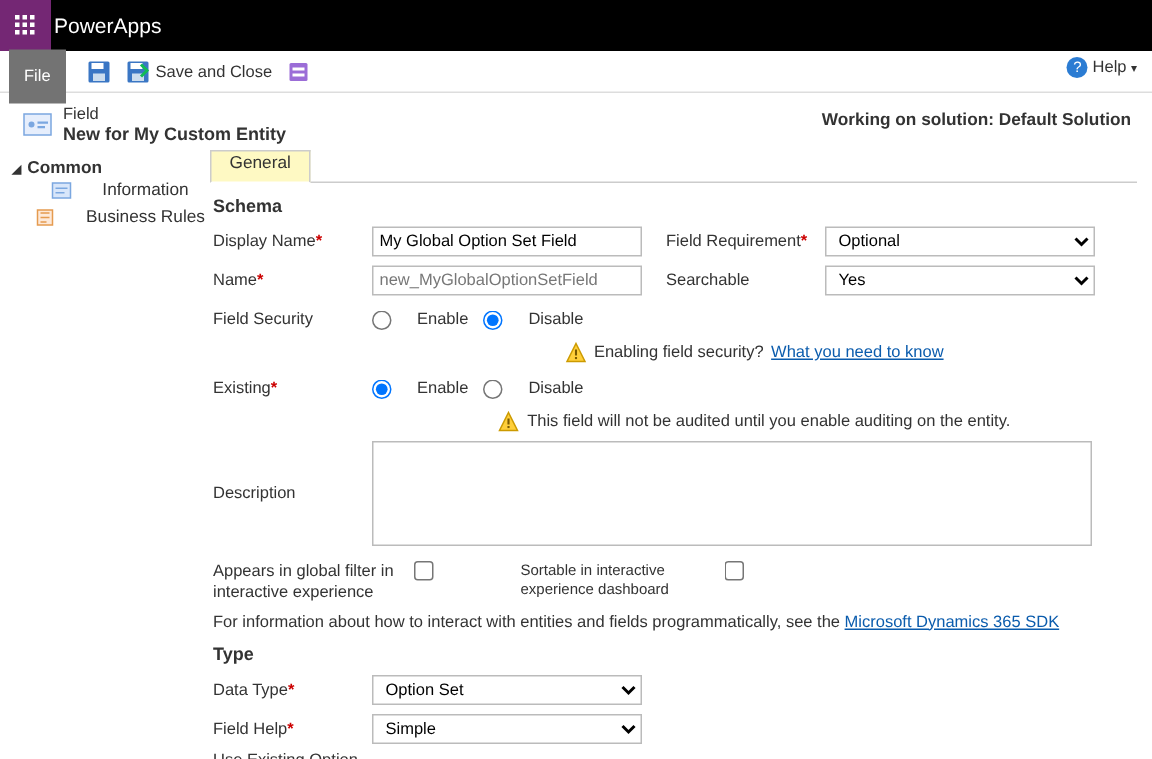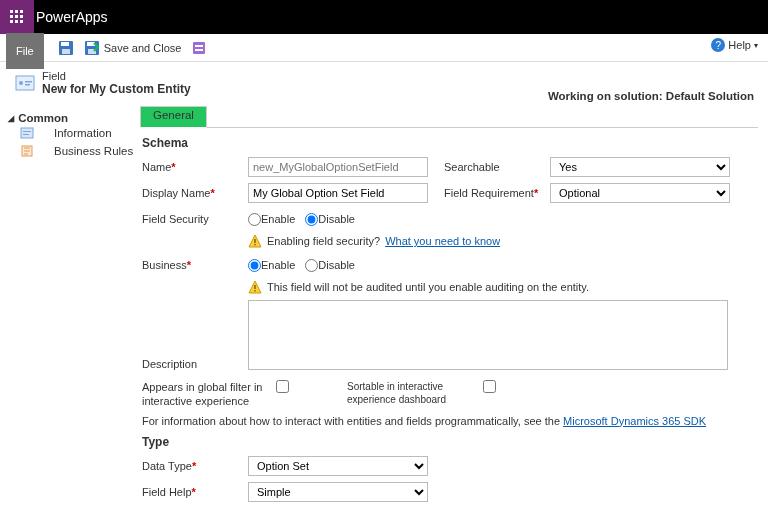--- a/index.html
+++ b/index.html
@@ -14,44 +14,44 @@
 .ribbon-btn { display: flex; align-items: center; gap: 4px; cursor: pointer; font-size: 11px; }
 .icon16 { width: 16px; height: 16px; display: inline-flex; align-items: center; justify-content: center; }
 .help { position: absolute; right: 10px; top: 4px; display: flex; align-items: center; gap: 3px; font-size: 11px; cursor: pointer; }
 .help .q { width: 14px; height: 14px; border-radius: 50%; background: #2b7cd3; color: #fff; font-size: 10px; display: flex; align-items: center; justify-content: center; }
 .dropdown-caret { font-size: 8px; }
 .header-area { display: flex; align-items: flex-start; padding: 8px 14px 4px 14px; }
 .header-icon { width: 22px; height: 22px; margin-right: 6px; margin-top: 2px; }
 .header-titles { flex: 1; }
 .header-small { font-size: 11px; color: #333; }
 .header-big { font-size: 12px; font-weight: 600; }
-.header-right { font-size: 11.5px; font-weight: 600; margin-top: 20px; }
+.header-right { font-size: 11.5px; font-weight: 600; margin-top: 4px; }
 .layout { display: flex; }
 .sidebar { width: 140px; padding: 6px 0 0 8px; font-size: 11.5px; }
 .sidebar .group { display: flex; align-items: center; gap: 4px; font-weight: 600; cursor: pointer; }
 .sidebar .group .caret { font-size: 8px; }
-.sidebar-item { display: flex; align-items: center; gap: 20px; padding: 2px 0 2px 12px; cursor: pointer; color: #333; }
+.sidebar-item { display: flex; align-items: center; gap: 20px; padding: 2px 0 2px 12px; cursor: pointer; color: #333; justify-content: center; }
 .sidebar-item .ico { width: 14px; height: 14px; }
 .main { flex: 1; padding: 0 10px 12px 0; }
 .tab-strip { border-bottom: 1px solid #ccc; height: 22px; display: flex; }
-.tab { font-size: 11.5px; padding: 2px 12px; border: 1px solid #ccc; border-bottom: 1px solid #fff; background: #22c55e; margin-bottom: -1px; cursor: pointer; }
+.tab { font-size: 11.5px; padding: 2px 12px; border: 1px solid #ccc; border-bottom: 1px solid #fff; background: #fef9c3; margin-bottom: -1px; cursor: pointer; }
 .section-head { font-weight: 600; font-size: 12px; margin: 8px 0 6px 0; }
 .form { padding-left: 2px; }
 .row { display: flex; align-items: center; min-height: 22px; margin-bottom: 4px; gap: 6px; }
 .lbl { width: 100px; font-size: 11px; }
 .req { color: #c00; font-weight: 700; }
 .input, select.input { height: 20px; border: 1px solid #bbb; font-size: 11px; padding: 0 4px; background: #fff; }
 .input.readonly { color: #777; }
 .w180 { width: 180px; }
 .col2lbl { width: 100px; font-size: 11px; margin-left: 10px; }
 .detail-select { width: 180px; }
 .radio-row { display: flex; align-items: center; gap: 10px; font-size: 11px; }
-.radio { display: flex; align-items: center; gap: 0; cursor: pointer; }
+.radio { display: flex; align-items: center; gap: 17px; cursor: pointer; }
 .radio input { margin: 0; }
-.warn-row { display: flex; align-items: center; gap: 5px; font-size: 11px; margin: 2px 0 6px 106px; }
+.warn-row { display: flex; align-items: center; gap: 5px; font-size: 11px; margin: 2px 0 6px 106px; justify-content: center; }
 .warn-ico { width: 14px; height: 14px; }
 .link { color: #0b5cad; text-decoration: underline; cursor: pointer; }
 .desc textarea { width: 480px; height: 70px; border: 1px solid #bbb; font-size: 11px; padding: 3px; resize: none; }
 .check-row { display: flex; align-items: flex-start; margin: 10px 0 6px 0; gap: 6px; }
 .check-lbl { width: 128px; font-size: 11px; line-height: 1.3; }
 .check-col2lbl { width: 130px; font-size: 10px; margin-left: 52px; line-height: 1.3; }
 .info-line { font-size: 11px; margin-bottom: 8px; }
 </style>
 </head>
 <body>
@@ -161,31 +161,31 @@
 
   <div class="main">
     <div class="tab-strip">
       <div class="tab">General</div>
     </div>
 
     <div class="form">
       <div class="section-head">Schema</div>
 
       <div class="row">
+        <span class="lbl"><span>Display Name</span><span class="req">*</span></span>
+        <input class="input w180" value="My Global Option Set Field" style="">
+        <span class="col2lbl"><span>Field Requirement</span><span class="req">*</span></span>
+        <select class="input detail-select"><option>Optional</option></select>
+      </div>
+
+      <div class="row">
         <span class="lbl"><span>Name</span><span class="req">*</span></span>
         <input class="input readonly w180" value="new_MyGlobalOptionSetField" style="">
         <span class="col2lbl">Searchable</span>
         <select class="input detail-select"><option>Yes</option></select>
-      </div>
-
-      <div class="row">
-        <span class="lbl"><span>Display Name</span><span class="req">*</span></span>
-        <input class="input w180" value="My Global Option Set Field" style="">
-        <span class="col2lbl"><span>Field Requirement</span><span class="req">*</span></span>
-        <select class="input detail-select"><option>Optional</option></select>
       </div>
 
       <div class="row">
         <span class="lbl">Field Security</span>
         <div class="radio-row">
           <label class="radio">
               <input type="radio" name="fs" style="">
               <span>Enable</span>
             </label>
           <label class="radio">
@@ -199,21 +199,21 @@
         <span class="warn-ico"><svg viewBox="0 0 14 14">
               <polygon points="7,1 13,13 1,13" fill="#ffcf3a" stroke="#cc9a00"></polygon>
               <rect x="6.3" y="5" width="1.4" height="4" fill="#7a5a00"></rect>
               <rect x="6.3" y="10" width="1.4" height="1.4" fill="#7a5a00"></rect>
             </svg></span>
         <span>Enabling field security?</span>
         <a class="link">What you need to know</a>
       </div>
 
       <div class="row">
-        <span class="lbl"><span>Business</span><span class="req">*</span></span>
+        <span class="lbl"><span>Existing</span><span class="req">*</span></span>
         <div class="radio-row">
           <label class="radio">
               <input type="radio" name="au" checked="" style="">
               <span>Enable</span>
             </label>
           <label class="radio">
               <input type="radio" name="au" style="">
               <span>Disable</span>
             </label>
         </div>
@@ -221,21 +221,21 @@
 
       <div class="warn-row">
         <span class="warn-ico"><svg viewBox="0 0 14 14">
               <polygon points="7,1 13,13 1,13" fill="#ffcf3a" stroke="#cc9a00"></polygon>
               <rect x="6.3" y="5" width="1.4" height="4" fill="#7a5a00"></rect>
               <rect x="6.3" y="10" width="1.4" height="1.4" fill="#7a5a00"></rect>
             </svg></span>
         <span>This field will not be audited until you enable auditing on the entity.</span>
       </div>
 
-      <div class="row desc" style="align-items:flex-end;">
+      <div class="row desc" style="align-items:center;">
         <span class="lbl">Description</span>
         <textarea style=""></textarea>
       </div>
 
       <div class="check-row">
         <span class="check-lbl">Appears in global filter in interactive experience</span>
         <input type="checkbox" style="">
         <span class="check-col2lbl">Sortable in interactive experience dashboard</span>
         <input type="checkbox" style="">
       </div>

